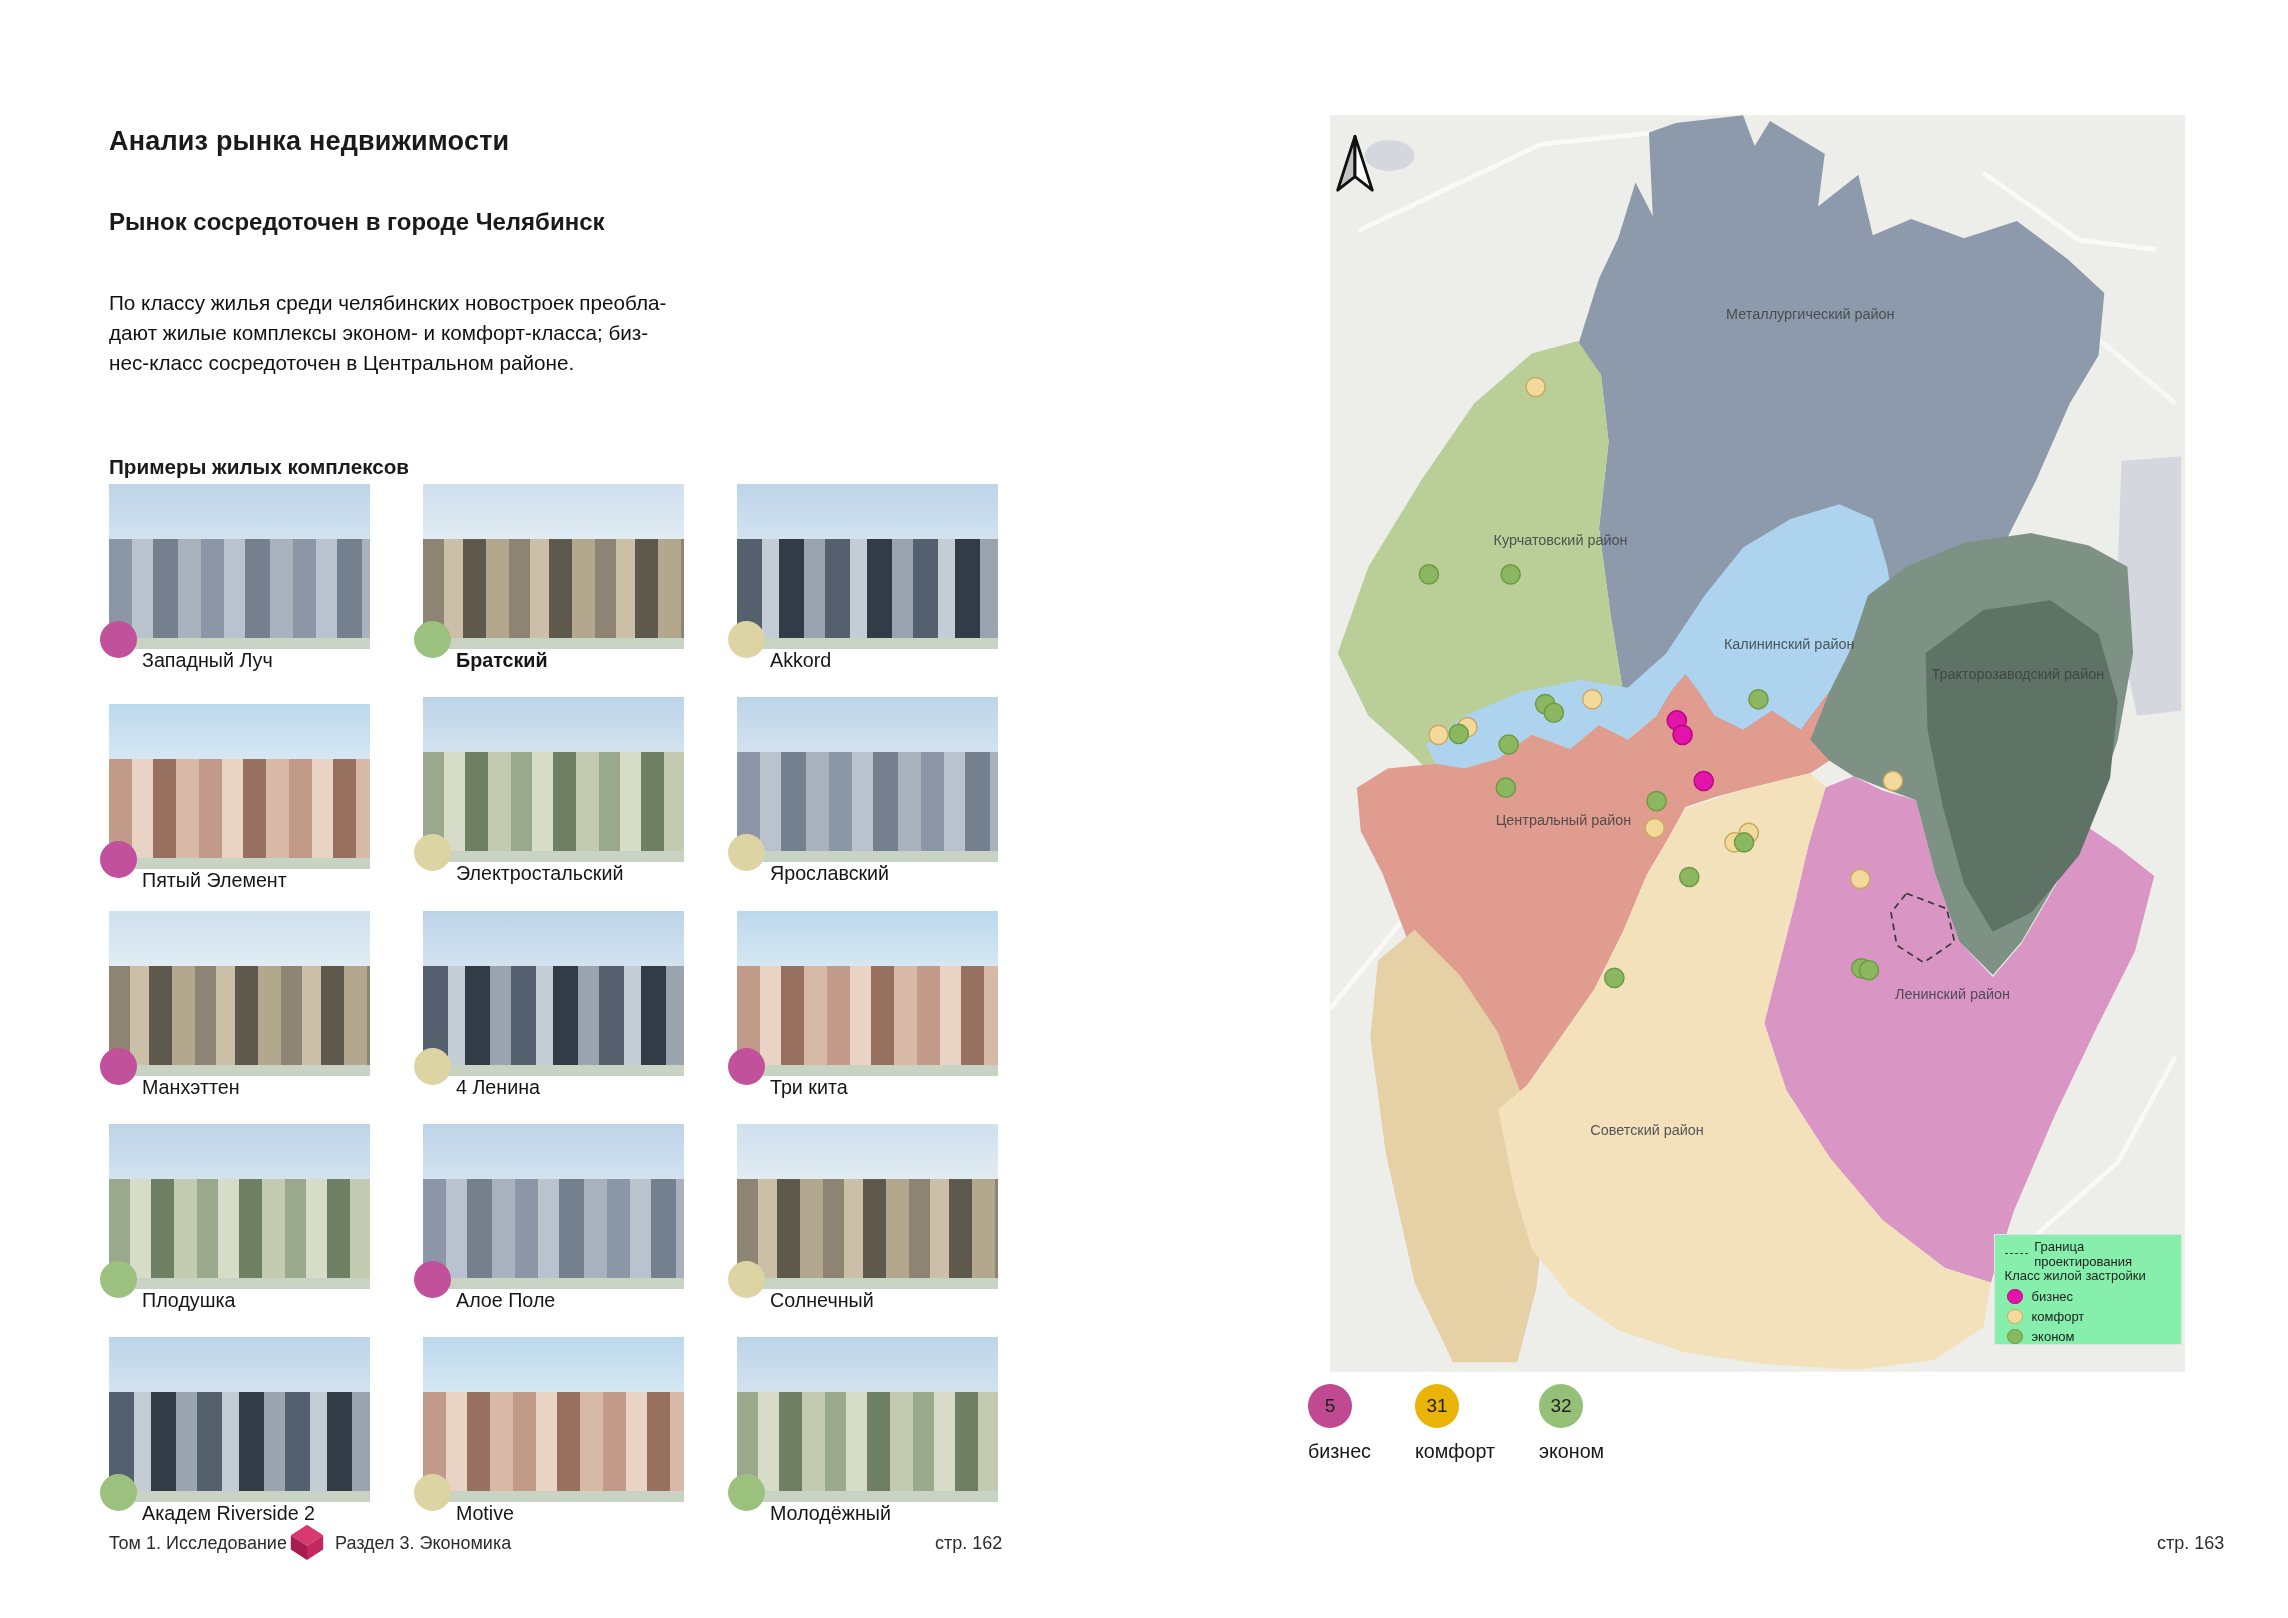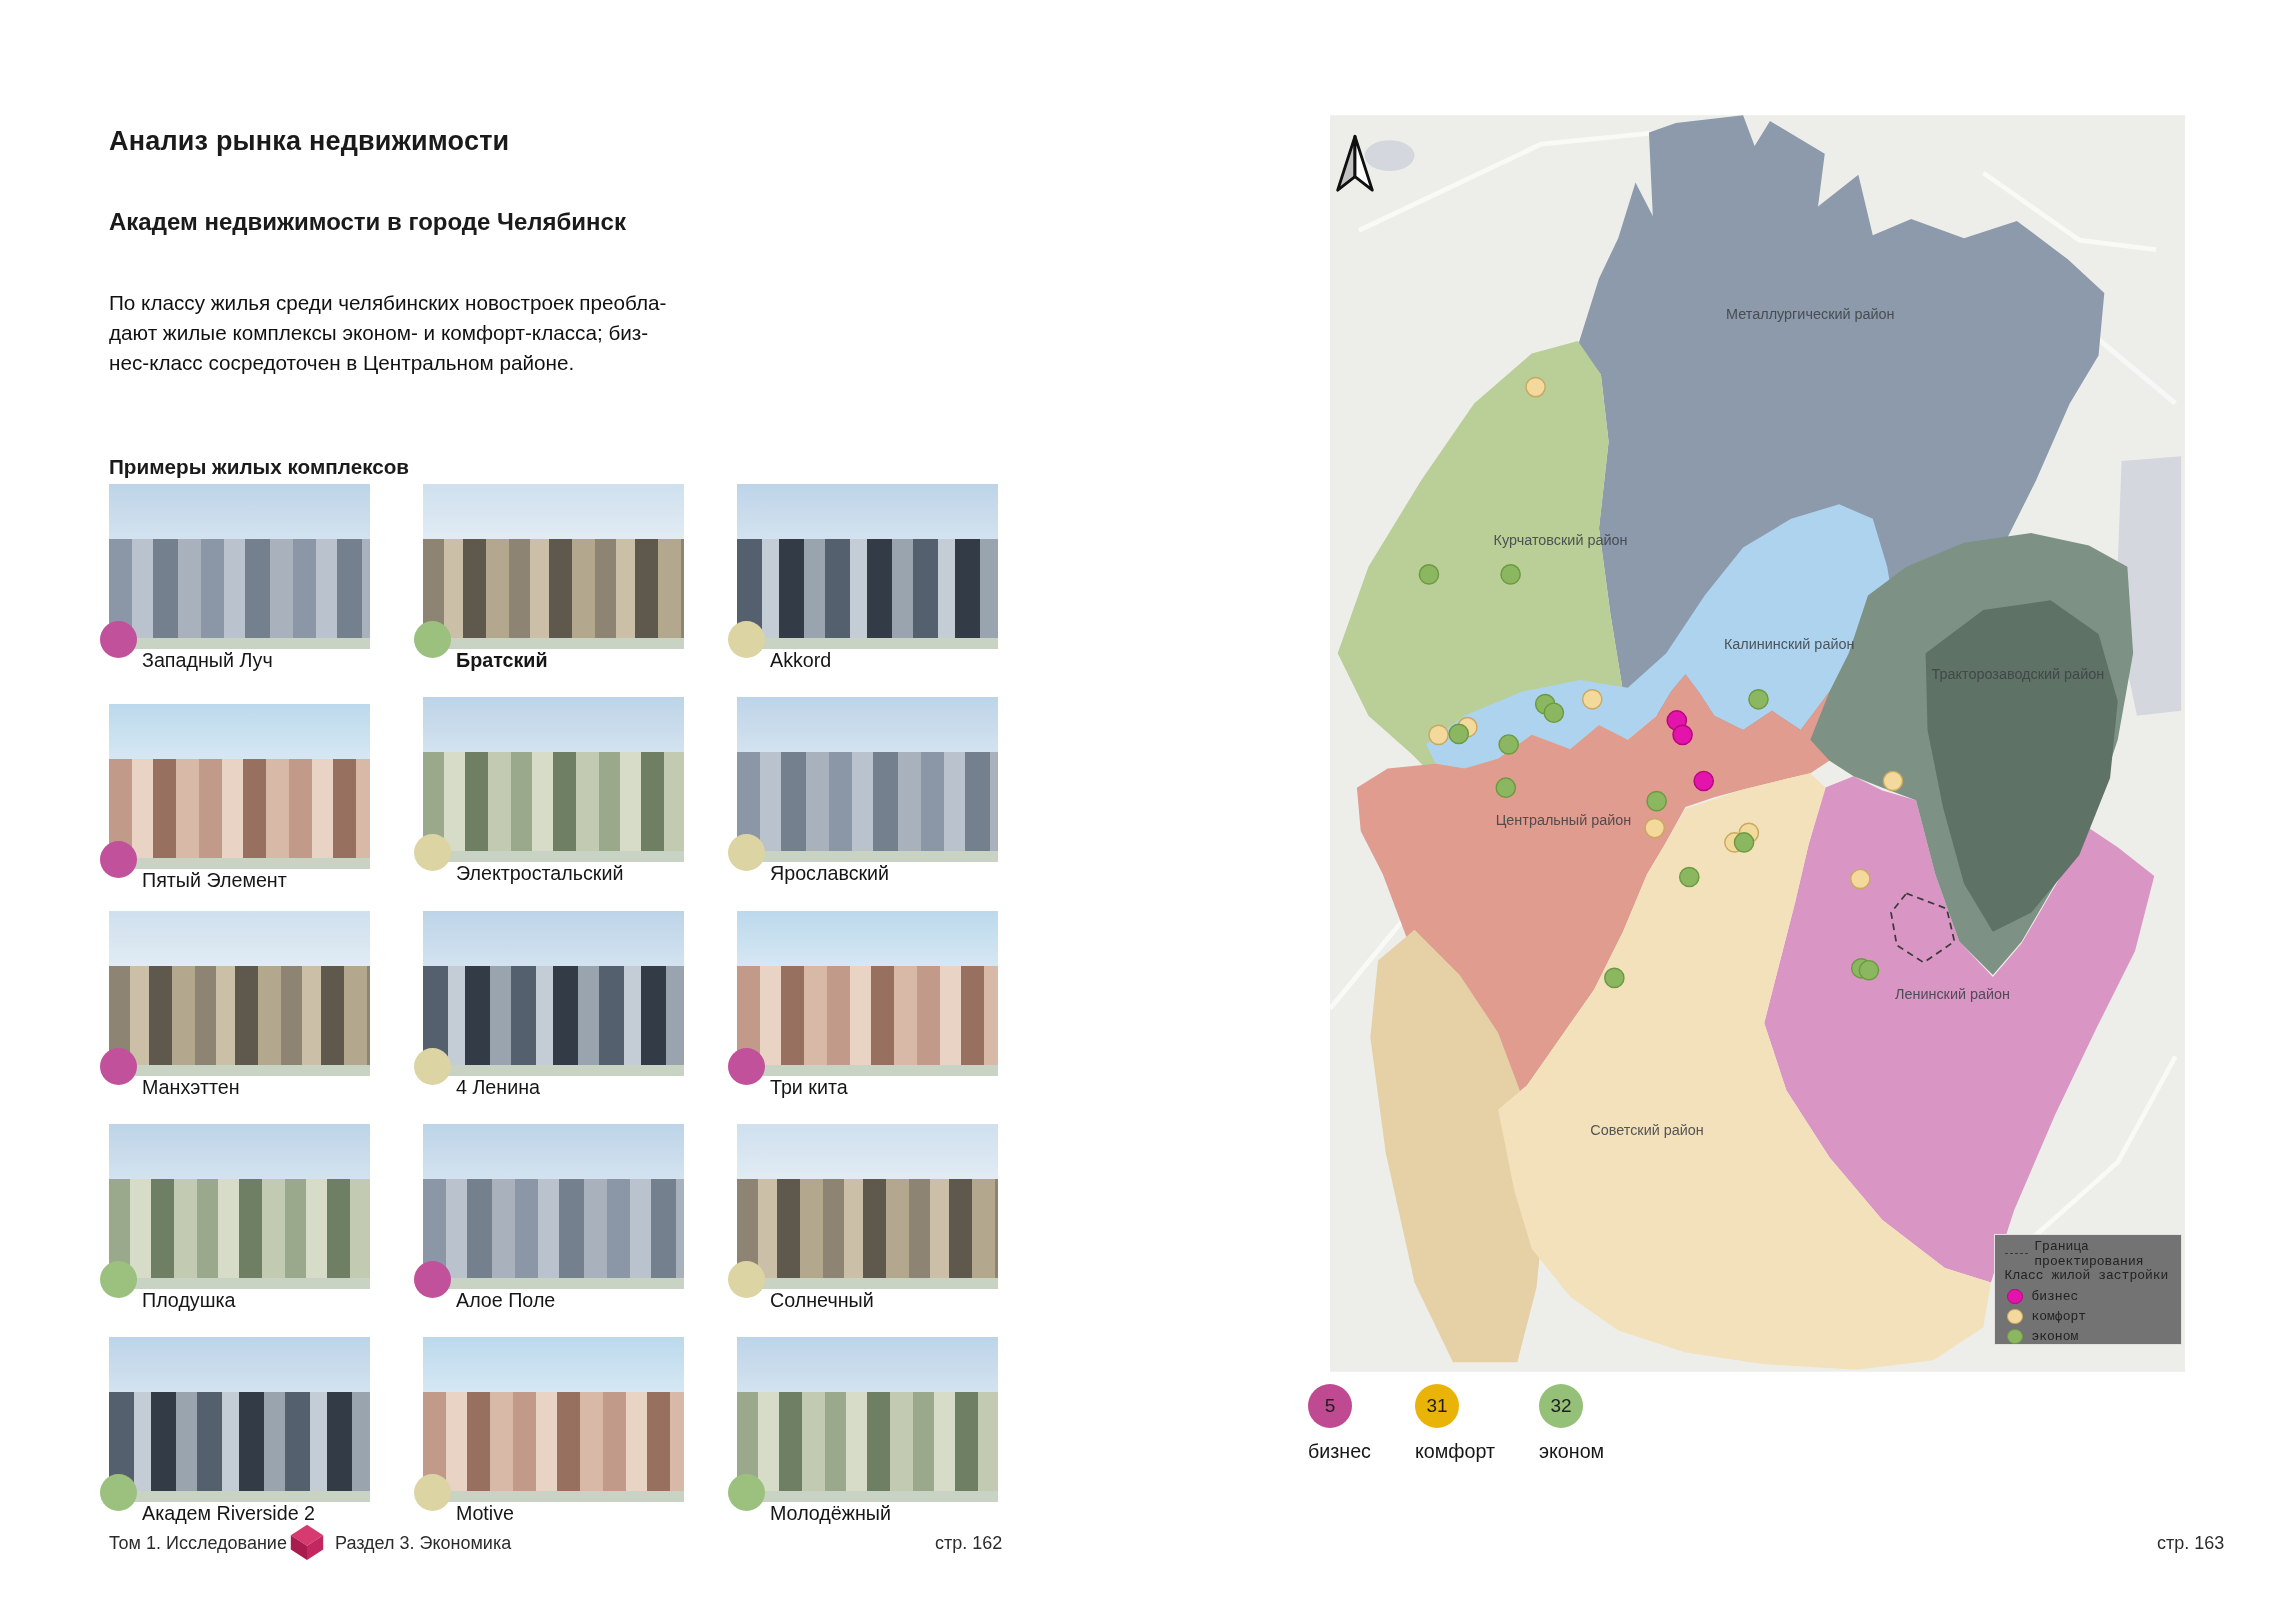--- a/index.html
+++ b/index.html
@@ -29,22 +29,22 @@
   .caption-label{position:absolute;left:33px;top:165px;font-size:19.7px;color:#161616;white-space:nowrap;}
   .dot-business{background:#c2519c;}
   .dot-comfort{background:#ddd4a4;}
   .dot-economy{background:#9cc17e;}
 
   
   .map-wrap{position:absolute;left:1330px;top:115px;width:855px;height:1501px;}
   .map-wrap svg{display:block;}
   .district-label{font-size:15px;fill:#3e4247;opacity:.88;}
 
-  .legend{position:absolute;left:1994px;top:1234px;width:188px;height:111px;background:#737373;
-          border:1px solid #e2e2e2;box-sizing:border-box;padding:8.6px 9.6px;font-size:13px;color:#222;font-family:Liberation Mono, monospace;}
+  .legend{position:absolute;left:1994px;top:1234px;width:188px;height:111px;background:#86efac;
+          border:1px solid #e2e2e2;box-sizing:border-box;padding:8.6px 9.6px;font-size:13px;color:#222;}
   .legend-row{display:flex;align-items:center;height:20px;}
   .legend-dash{width:23px;height:0;border-top:1.9px dashed #3a3a3a;margin-right:6.7px;flex:none;}
   .legend-dot{width:13.4px;height:13.4px;border-radius:50%;margin:0 8.6px 0 2.9px;flex:none;}
   .legend-heading{margin:1.9px 0 1px 0;}
 
   .stats{position:absolute;left:1308px;top:1384px;display:flex;gap:44px;}
   .stat{display:flex;flex-direction:column;}
   .stat-circle{width:44px;height:44px;border-radius:50%;display:flex;align-items:center;justify-content:center;
                font-size:19px;color:#1f1f1f;}
   .stat-label{margin-top:11.5px;font-size:19.7px;color:#161616;}
@@ -55,21 +55,21 @@
   #footer-logo{left:287px;top:1522px;}
   #footer-section{left:335px;}
   #footer-page-left{left:935px;}
   #footer-page-right{left:2157px;}
 </style>
 </head>
 <body>
 
 <div class="left-page">
   <h1 class="doc-title">Анализ рынка недвижимости</h1>
-  <h2 class="doc-subtitle">Академ недвижимости в городе Челябинск</h2>
+  <h2 class="doc-subtitle">Рынок сосредоточен в городе Челябинск</h2>
   <div class="doc-paragraph" id="paragraph">По классу жилья среди челябинских новостроек преобла-<br>дают жилые комплексы эконом- и комфорт-класса; биз-<br>нес-класс сосредоточен в Центральном районе.</div>
   <h3 class="examples-heading">Примеры жилых комплексов</h3>
   <div class="grid" id="complex-grid">
       <div class="card" style="left: 0px; top: 0px; text-align: center;">
         <div class="photo"></div>
         <div class="caption-dot dot-business"></div>
         <div class="caption-label">Западный Луч</div>
       </div>
       <div class="card" style="left: 314px; top: 0px; font-weight: bold;">
         <div class="photo"></div>

